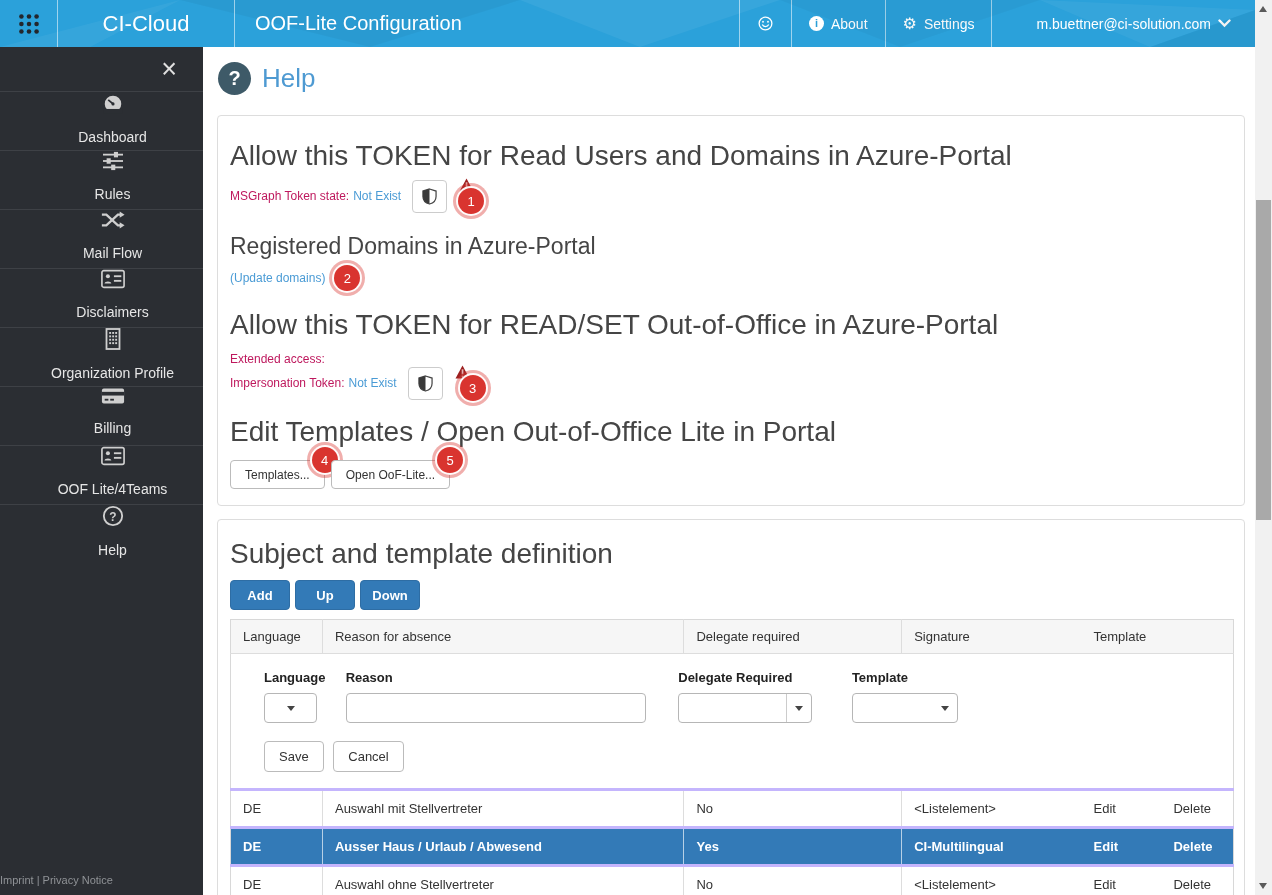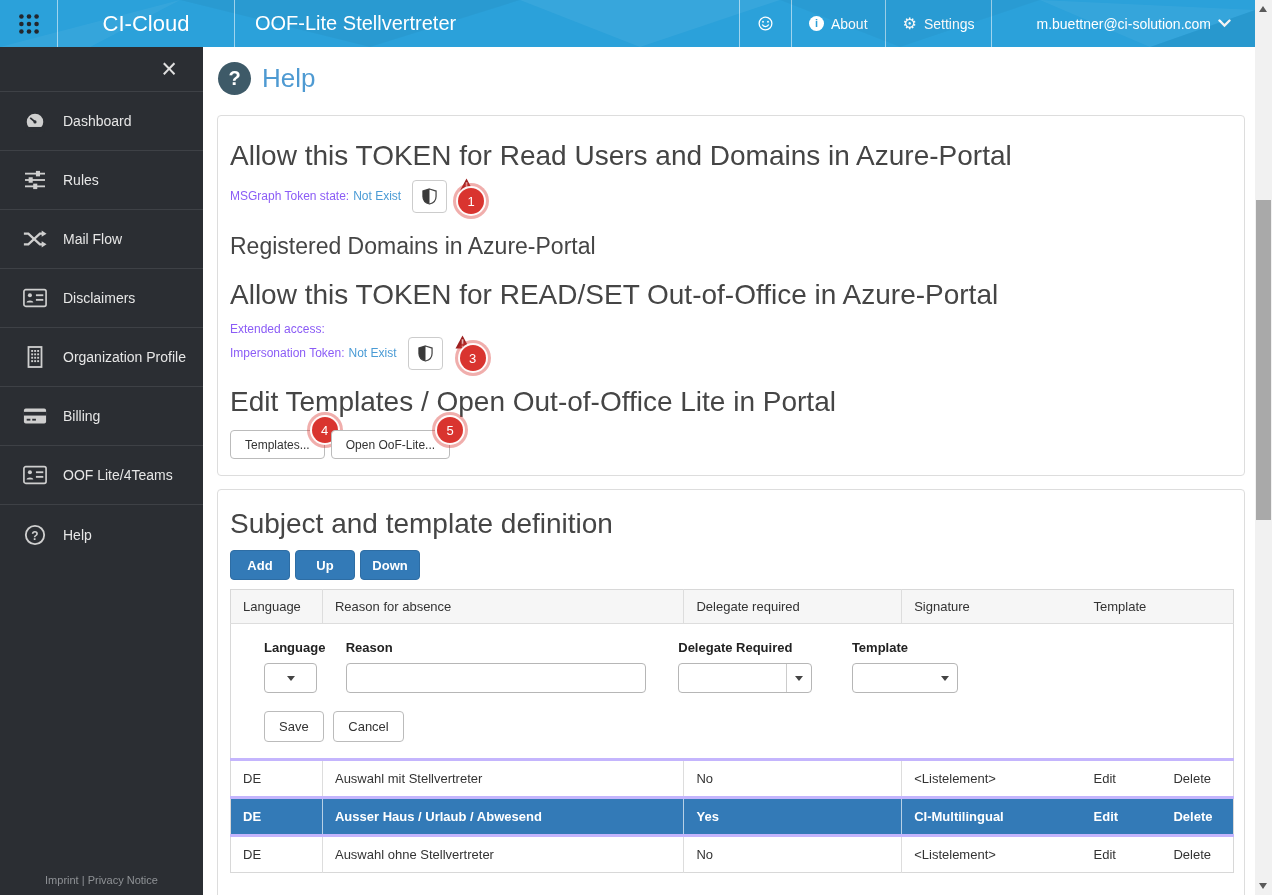--- a/index.html
+++ b/index.html
@@ -30,40 +30,40 @@
   .sb-up   { top:6px;    border-bottom:6px solid #5a5a5a; }
   .sb-down { bottom:6px; border-top:6px solid #5a5a5a; }
   .sb-thumb { position:absolute; top:200px; left:1px; width:15px; height:320px; background:#a9a9a9; }
 
   
   .sidebar { position:absolute; top:47px; left:0; width:203px; height:848px; background:#2b2e33; }
   .close-row { height:45px; display:flex; align-items:center; justify-content:flex-end;
                padding-right:26px; border-bottom:1px solid #3e4146; }
   .close-x { font-size:27px; font-weight:300; color:#e0e0e0; line-height:1; cursor:pointer; }
   .nav-item { height:59px; display:flex; align-items:center; gap:15px; padding-left:22px;
-              border-bottom:1px solid #3e4146; color:#e6e6e6; font-size:14px; cursor:pointer; }
+              border-bottom:1px solid #3e4146; color:#e6e6e6; font-size:14px; cursor:pointer;flex-direction:column; }
   .nav-item.last { border-bottom:none; }
   .nav-ico { width:26px; display:flex; justify-content:center; }
-  .sidebar-footer { position:absolute; bottom:9px; width:100%; text-align:center;
+  .sidebar-footer { position:absolute; bottom:9px; width:100%; text-align:left;
                     font-size:11px; color:#8f9296; cursor:pointer; }
 
   
   .main { position:absolute; top:47px; left:203px; width:1052px; height:848px; background:#fff; overflow:hidden; }
   .page-title { display:flex; align-items:center; gap:11px; margin:15px 0 0 15px; }
   .help-badge { width:33px; height:33px; border-radius:50%; background:#3e5a68; color:#fff;
                 font-size:20px; font-weight:bold; display:flex; align-items:center; justify-content:center; }
   .page-title-text { font-size:26px; font-weight:300; color:#4e9ad2; }
 
   .panel { border:1px solid #ddd; border-radius:4px; margin-left:14px; width:1028px; padding:10px 12px 16px; }
   .panel1 { margin-top:20px; }
   .panel2 { margin-top:13px; height:420px; }
 
   h1.sec { font-size:28px; font-weight:300; color:#454545; line-height:36px; margin-top:12px; }
   h2.sec { font-size:23px; font-weight:300; color:#454545; line-height:30px; margin-top:18px; }
-  .small { font-size:12px; color:#8b5cf6; }
+  .small { font-size:12px; color:#be185d; }
   .link  { color:#4a9bd5; text-decoration:none; cursor:pointer; }
   .state-row { display:flex; align-items:center; margin-top:5px; height:34px; }
   .state-row .small { margin-right:4px; }
   .shield-btn { width:35px; height:33px; margin-left:7px; background:#fff; border:1px solid #ccc;
                 border-radius:4px; display:flex; align-items:center; justify-content:center; cursor:pointer; }
 
   .badge { width:26px; height:26px; border-radius:50%; background:#d9342f; color:#fff; font-size:13px;
            display:flex; align-items:center; justify-content:center;
            box-shadow:0 0 0 2px rgba(255,255,255,.95), 0 0 0 5px rgba(217,52,47,.40); }
   .alert-cluster { position:relative; width:44px; height:34px; margin-left:3px; }
@@ -127,21 +127,21 @@
         <circle cx="19" cy="5" r="2.1"></circle>
       <circle cx="5" cy="12" r="2.1"></circle>
         <circle cx="12" cy="12" r="2.1"></circle>
         <circle cx="19" cy="12" r="2.1"></circle>
       <circle cx="5" cy="19" r="2.1"></circle>
         <circle cx="12" cy="19" r="2.1"></circle>
         <circle cx="19" cy="19" r="2.1"></circle>
     </svg>
   </div>
   <div class="hcell brand">CI-Cloud</div>
-  <div class="hcell apptitle">OOF-Lite Stellvertreter</div>
+  <div class="hcell apptitle">OOF-Lite Configuration</div>
   <div class="hnav">
     <div class="hitem">
       <svg width="17" height="17" viewBox="0 0 24 24" fill="none" stroke="#fff" stroke-width="1.8">
         <circle cx="12" cy="12" r="9"></circle>
         <circle cx="8.5" cy="9.5" r="1.3" fill="#fff" stroke="none"></circle>
         <circle cx="15.5" cy="9.5" r="1.3" fill="#fff" stroke="none"></circle>
         <path d="M7.5 13.5 a5 5 0 0 0 9 0"></path>
       </svg>
     </div>
     <div class="hitem">
@@ -307,20 +307,24 @@
         <svg class="warn-tri" width="15" height="14" viewBox="0 0 15 14">
           <path d="M7.5 0.5 L14.5 13.5 H0.5 Z" fill="#9c1f1f"></path>
           <rect x="6.7" y="4.3" width="1.7" height="5" fill="#e5b4b4"></rect>
           <rect x="6.7" y="10.6" width="1.7" height="1.7" fill="#e5b4b4"></rect>
         </svg>
         <span class="badge">1</span>
       </span>
     </div>
 
     <h2 class="sec">Registered Domains in Azure-Portal</h2>
+    <div style="margin-top:4px; display:flex; align-items:center;">
+      <span class="small link">(Update domains)</span>
+      <span class="badge inline-badge">2</span>
+    </div>
 
     <h1 class="sec" style="margin-top:16px;">Allow this TOKEN for READ/SET Out-of-Office in Azure-Portal</h1>
     <div class="small" style="margin-top:9px;">Extended access:</div>
     <div class="state-row" style="margin-top:0;">
       <span class="small">Impersonation Token:</span>
       <span class="small link">Not Exist</span>
       <span class="shield-btn">
         <svg width="15" height="17" viewBox="0 0 16 18">
           <path d="M8 1 L15 3.2 V9 c0 4.5 -3 7 -7 8 C4 16 1 13.5 1 9 V3.2 Z" fill="#fff" stroke="#444" stroke-width="1.3"></path>
           <path d="M8 1 L1 3.2 V9 c0 4.5 3 7 7 8 Z" fill="#3a3a3a"></path>

